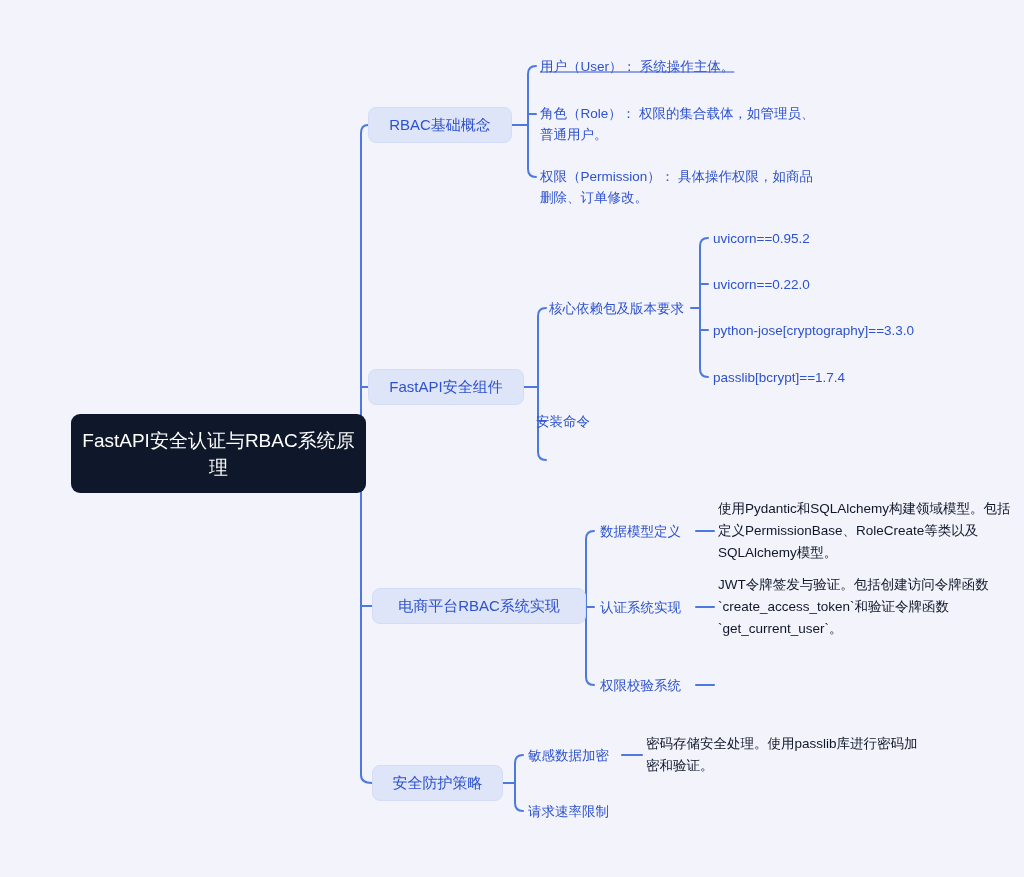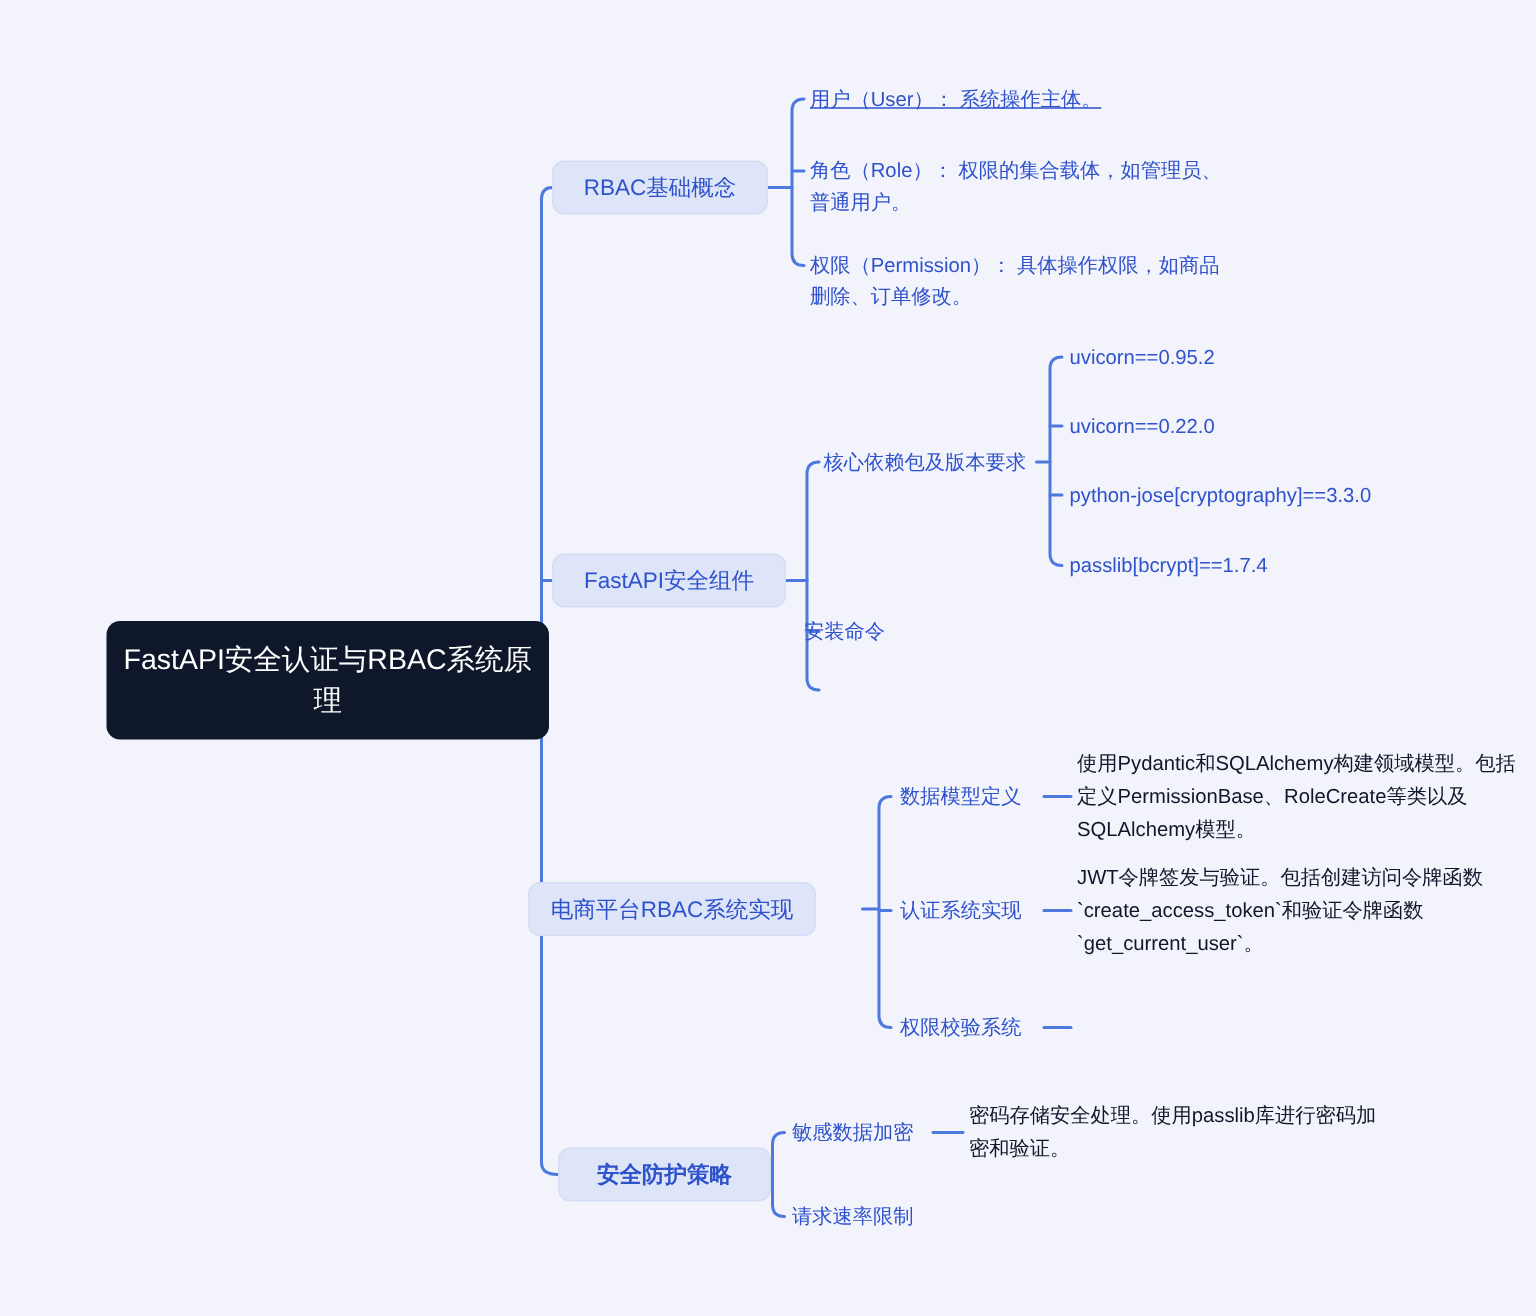--- a/index.html
+++ b/index.html
@@ -73,22 +73,22 @@
 
     <path d="M503 783 H515"></path>
     <path d="M523 755 Q515 755 515 763 V803 Q515 811 523 811"></path>
     <path d="M622 755 H642"></path>
   </svg>
 
   <div class="root-topic">FastAPI安全认证与RBAC系统原理</div>
 
   <div class="topic" style="left:368px;top:107px;width:144px;">RBAC基础概念</div>
   <div class="topic" style="left:368px;top:369px;width:156px;">FastAPI安全组件</div>
-  <div class="topic" style="left:352px;top:588px;width:192px;">电商平台RBAC系统实现</div>
-  <div class="topic" style="left:372px;top:765px;width:142px;font-weight:bold;">安全防护策略</div>
+  <div class="topic" style="left:372px;top:588px;width:214px;">电商平台RBAC系统实现</div>
+  <div class="topic" style="left:372px;top:765px;width:131px;">安全防护策略</div>
 
   <div class="leaf" style="left:540px;top:66px;text-decoration:underline;">用户（User）： 系统操作主体。</div>
   <div class="leaf wrap" style="left:540px;top:124px;">角色（Role）： 权限的集合载体，如管理员、普通用户。</div>
   <div class="leaf wrap" style="left:540px;top:187px;">权限（Permission）： 具体操作权限，如商品删除、订单修改。</div>
 
   <div class="leaf" style="left:549px;top:308px;">核心依赖包及版本要求</div>
   <div class="leaf" style="left:713px;top:238px;">uvicorn==0.95.2</div>
   <div class="leaf" style="left:713px;top:284px;">uvicorn==0.22.0</div>
   <div class="leaf" style="left:713px;top:330px;">python-jose[cryptography]==3.3.0</div>
   <div class="leaf" style="left:713px;top:377px;">passlib[bcrypt]==1.7.4</div>

